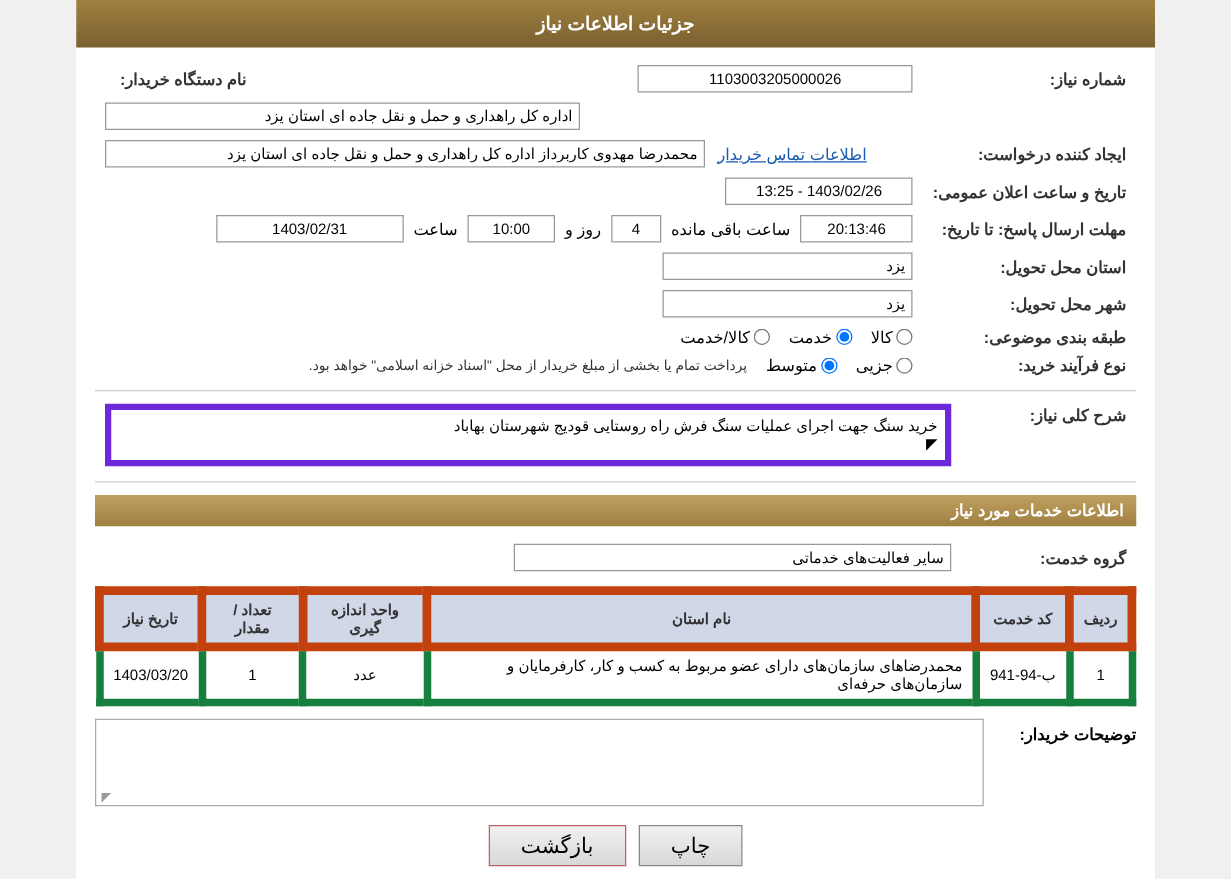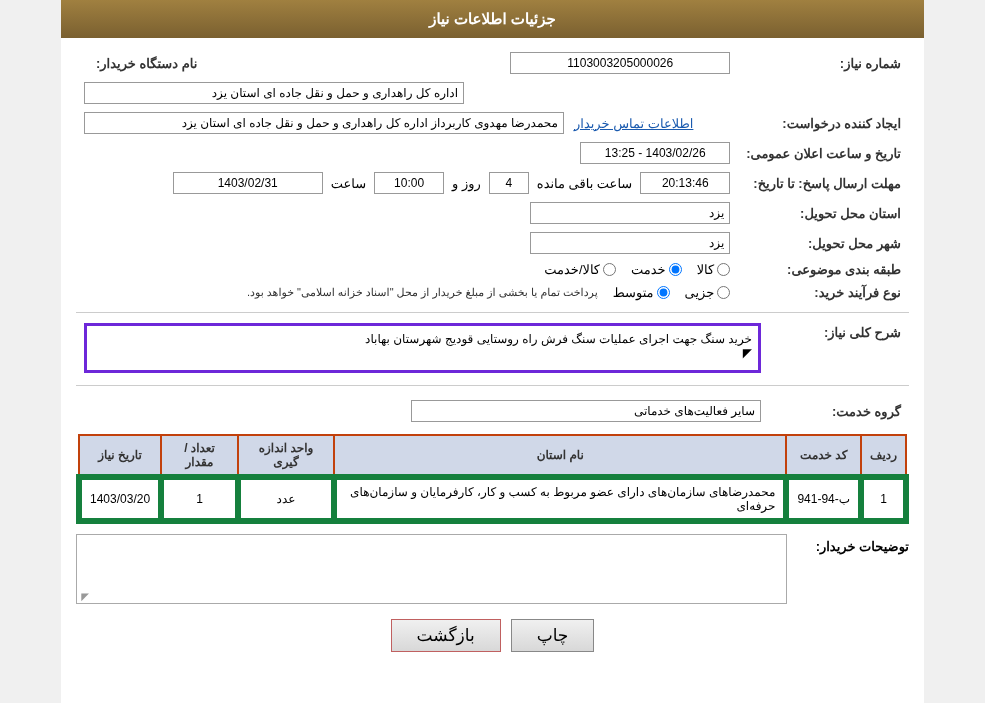--- a/index.html
+++ b/index.html
@@ -78,40 +78,40 @@
       display: flex;
       align-items: center;
       gap: 3px;
       cursor: pointer;
     }
     .process-text {
       color: #333;
       font-size: 12px;
     }
     .description-box {
-      border: 3px solid #6d28d9;
+      border: 5px solid #6d28d9;
       padding: 6px;
       min-height: 50px;
       text-align: right;
       font-size: 12px;
       direction: rtl;
       background: #fff;
     }
     .services-section {
       margin-top: 10px;
     }
     .services-table {
       width: 100%;
       border-collapse: collapse;
       margin-top: 8px;
       font-size: 12px;
     }
     .services-table th {
       background: #d0d8e8;
-      border: 2px solid #c2410c;
+      border: 7px solid #c2410c;
       padding: 5px 8px;
       text-align: center;
       font-weight: bold;
       color: #333;
     }
     .services-table td {
       border: 6px solid #15803d;
       padding: 5px 8px;
       text-align: center;
       vertical-align: middle;
@@ -302,20 +302,21 @@
             <div class="resize-handle">◤</div>
           </div>
         </td>
       </tr>
     </tbody>
       </table>
 
     <hr class="divider-line">
 
     <div class="services-section">
+      <div class="section-title">اطلاعات خدمات مورد نیاز</div>
 
       <table class="info-table">
         <tbody>
             <tr>
           <td class="label-cell">گروه خدمت:</td>
           <td class="value-cell">
             <input class="input-field" type="text" value="سایر فعالیت‌های خدماتی" readonly="" style="width: 350px; text-align: right;">
           </td>
         </tr>
       </tbody>

